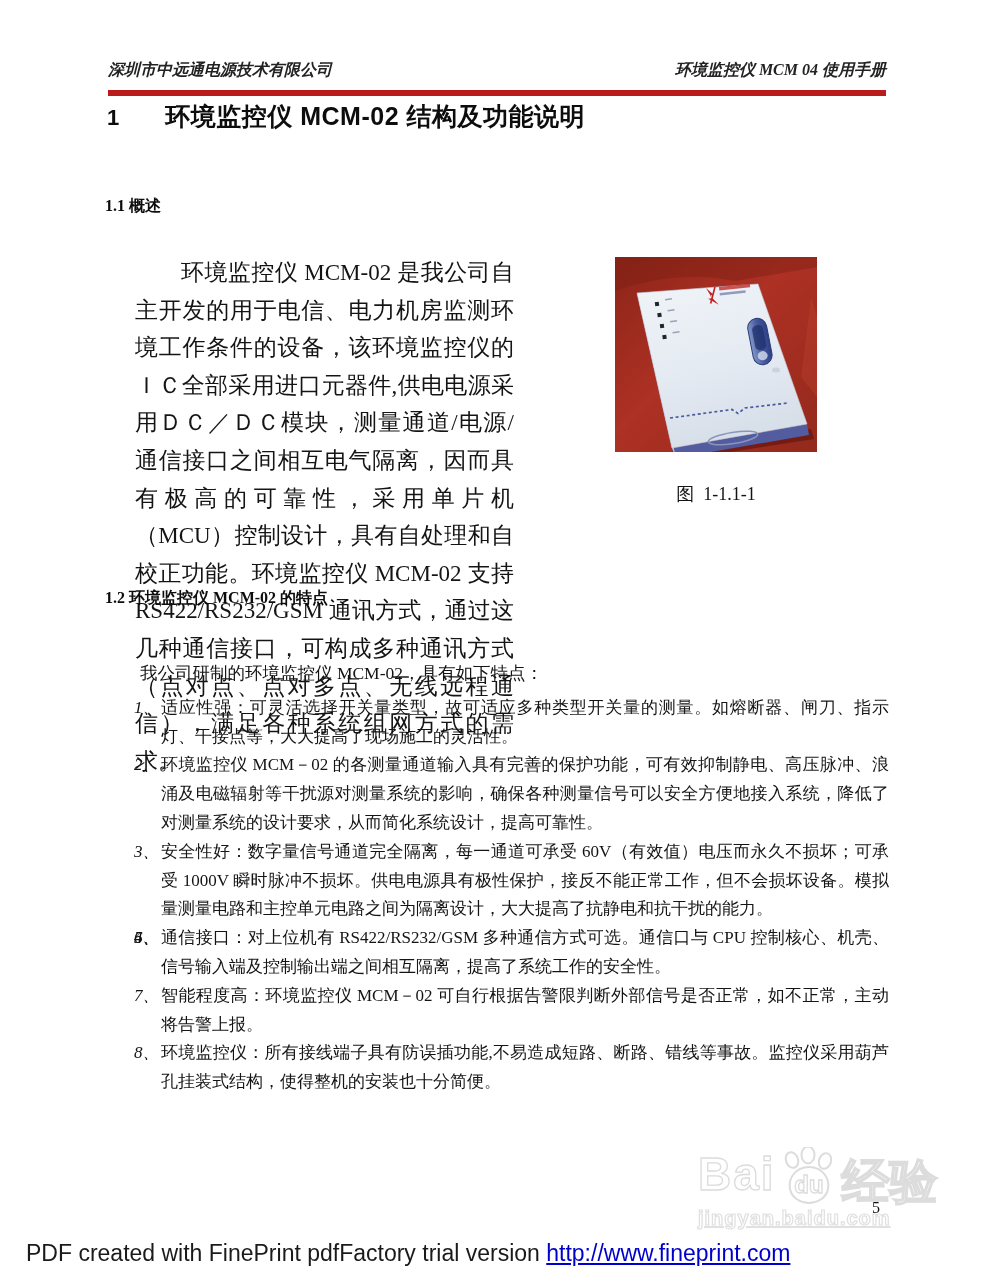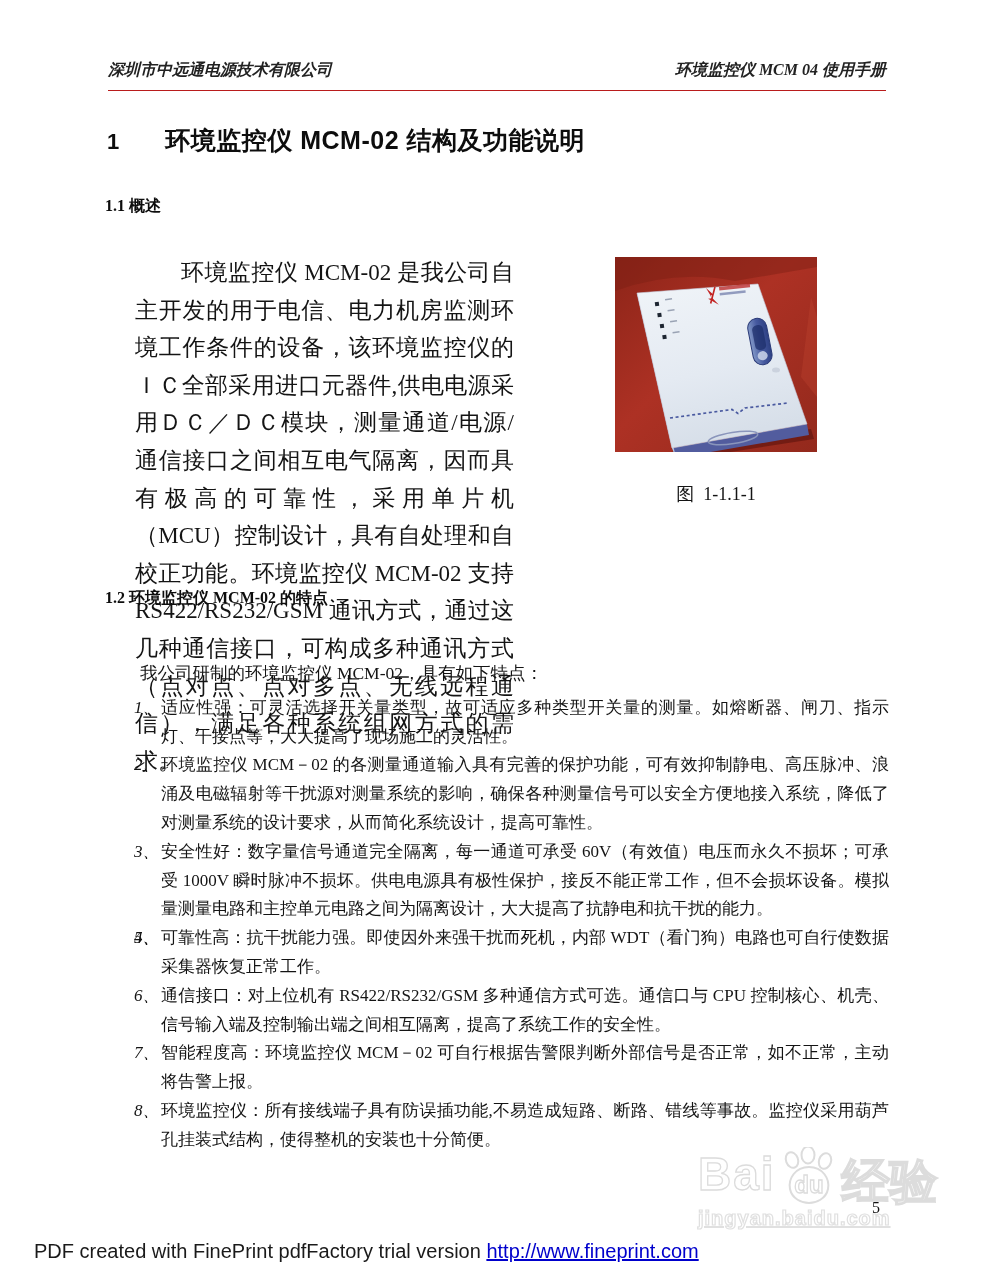--- a/index.html
+++ b/index.html
@@ -5,25 +5,25 @@
   html,body{margin:0;padding:0;background:#888;}
   .page{
     position:relative;width:989px;height:1280px;margin:0 auto;
     background:#ffffff;overflow:hidden;
     font-family:"Liberation Serif","DejaVu Serif",serif;color:#111;
   }
   
   .header{
     position:absolute;left:108px;top:60px;width:778px;
     display:flex;justify-content:space-between;align-items:flex-end;
-    border-bottom:1px solid #b91c1c;padding-bottom:9px;
+    border-bottom:6px solid #b91c1c;padding-bottom:9px;
     font-size:16px;font-style:italic;font-weight:bold;color:#222;
   }
   
-  .chapter{position:absolute;left:107px;top:124px;font-weight:bold;color:#0d0d0d;}
+  .chapter{position:absolute;left:107px;top:100px;font-weight:bold;color:#0d0d0d;}
   .chapter .ch-num{font-size:22px;font-family:"Liberation Sans","DejaVu Sans",sans-serif;}
   .chapter .ch-title{font-size:25px;margin-left:42px;font-family:"Liberation Sans","DejaVu Sans",sans-serif;letter-spacing:0.5px;}
   
   .sec{position:absolute;left:105px;margin:0;font-weight:bold;font-size:16px;color:#0d0d0d;}
   .sec11{top:196px;}
   .sec12{top:588px;}
   
   .overview{
     position:absolute;left:135px;top:254px;width:379px;margin:0;
     font-size:23px;line-height:37.6px;text-align:justify;text-indent:2em;
@@ -50,23 +50,23 @@
       color:#e9e9e9;-webkit-text-stroke:1.3px #dcdcdc;pointer-events:none;}
   .wm .row1{display:flex;align-items:center;height:62px;}
   .wm .bai{font-size:46px;letter-spacing:2px;line-height:1;color:transparent;}
   .wm .paw{margin:0 2px -10px 2px;}
   .wm .jy{font-size:48px;line-height:1;color:transparent;margin-top:16px;-webkit-text-stroke:1.5px #dcdcdc;}
   .wm .row2{font-size:20px;letter-spacing:1px;margin-top:2px;color:transparent;text-decoration:underline;-webkit-text-stroke:1.2px #e0e0e0;}
   
   .pagenum{position:absolute;left:872px;top:1199px;font-size:16px;color:#111;}
   
   .footer{
-    position:absolute;left:34px;top:1240px;
+    position:absolute;left:26px;top:1240px;
     font-family:"Liberation Sans","DejaVu Sans",sans-serif;
-    font-size:20px;color:#1a1a1a;
+    font-size:23px;color:#1a1a1a;
   }
   .footer a{color:#0000cc;text-decoration:underline;cursor:pointer;}
 </style>
 </head>
 <body>
 
 <div class="page">
 
   <div class="header">
     <span>深圳市中远通电源技术有限公司</span>
@@ -150,21 +150,20 @@
     </div>
     <div class="feat-item">
       <span class="fnum">3、</span>
       <span class="ftext">安全性好：数字量信号通道完全隔离，每一通道可承受 60V（有效值）电压而永久不损坏；可承受 1000V 瞬时脉冲不损坏。供电电源具有极性保护，接反不能正常工作，但不会损坏设备。模拟量测量电路和主控单元电路之间为隔离设计，大大提高了抗静电和抗干扰的能力。</span>
     </div>
     <div class="feat-item">
       <span class="fnum">4、</span>
     </div>
     <div class="feat-item">
       <span class="fnum">5、</span>
-      <span class="ftext">可靠性高：抗干扰能力强。即使因外来强干扰而死机，内部 WDT（看门狗）电路也可自行使数据采集器恢复正常工作。</span>
     </div>
     <div class="feat-item">
       <span class="fnum">6、</span>
       <span class="ftext">通信接口：对上位机有 RS422/RS232/GSM 多种通信方式可选。通信口与 CPU 控制核心、机壳、信号输入端及控制输出端之间相互隔离，提高了系统工作的安全性。</span>
     </div>
     <div class="feat-item">
       <span class="fnum">7、</span>
       <span class="ftext">智能程度高：环境监控仪 MCM－02 可自行根据告警限判断外部信号是否正常，如不正常，主动将告警上报。</span>
     </div>
     <div class="feat-item">

